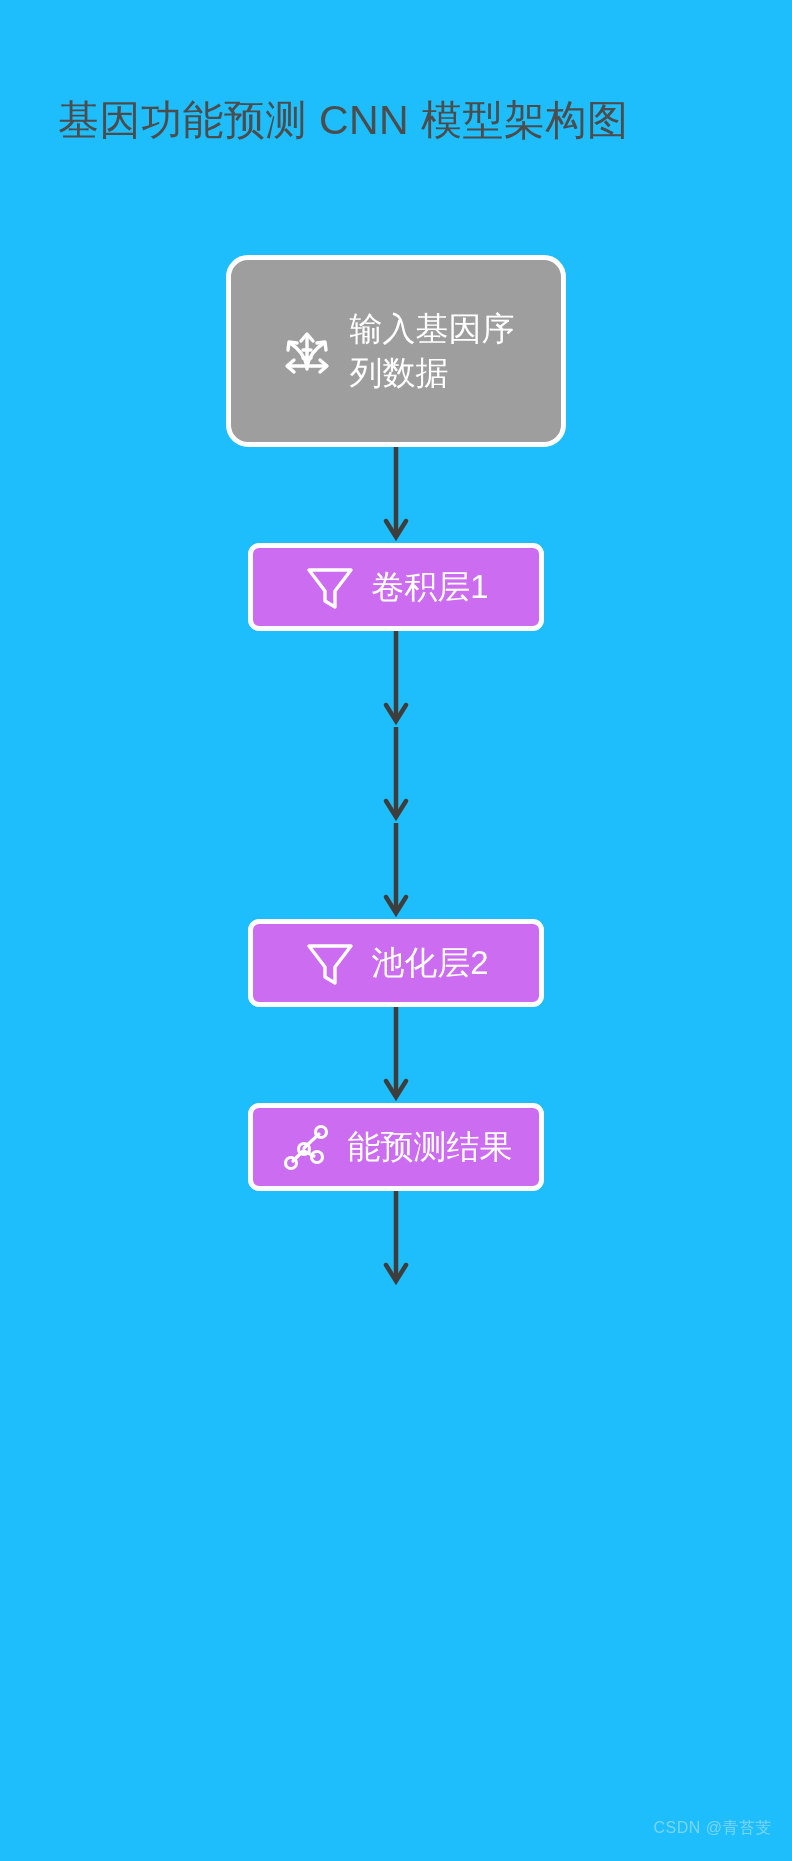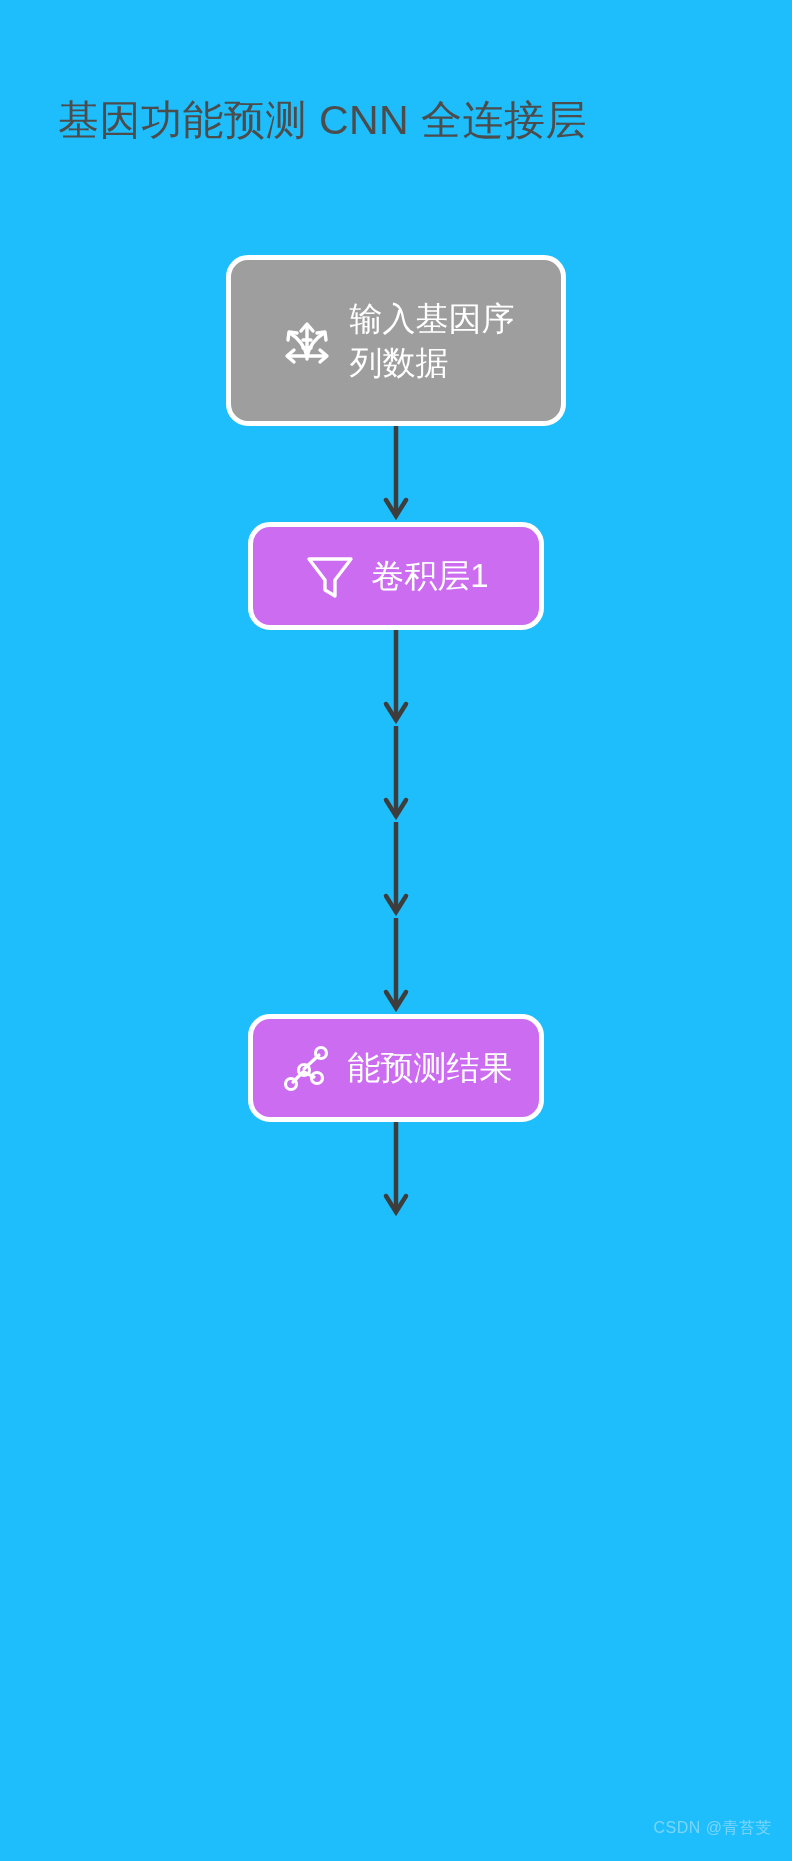--- a/index.html
+++ b/index.html
@@ -54,22 +54,22 @@
     display: flex;
     flex-direction: row;
     align-items: center;
     justify-content: center;
     color: #ffffff;
     padding: 0 14px;
   }
   .node.gray   { background: #9e9e9e; }
   .node.purple { background: #cc6cf0; }
 
-  .node.size-tall  { width: 340px; height: 171px; }
-  .node.size-short { width: 296px; height: 108px; }
+  .node.size-tall  { width: 340px; height: 192px; }
+  .node.size-short { width: 296px; height: 88px; border-radius: 11px; }
 
   .node-icon {
     flex: 0 0 auto;
     display: flex;
     align-items: center;
     justify-content: center;
     margin-right: 14px;
   }
   .node-icon svg { display: block; }
 
@@ -102,21 +102,21 @@
     opacity: 0.95;
     white-space: nowrap;
     margin-left: 32px;
   }
 </style>
 </head>
 <body>
 
 <div id="diagram-root">
 
-  <div class="title">基因功能预测 CNN 全连接层</div>
+  <div class="title">基因功能预测 CNN 模型架构图</div>
 
   <div class="flow">
 
     <div class="node gray size-tall">
       <span class="node-icon">
         <svg width="58" height="58" viewBox="0 0 58 58" fill="none" stroke="#ffffff" stroke-width="3.4" stroke-linecap="round" stroke-linejoin="round">
           <line x1="29" y1="47" x2="29" y2="13"></line>
           <polyline points="23,19 29,12 35,19"></polyline>
           <line x1="10" y1="44" x2="48" y2="44"></line>
           <polyline points="16,38 9,44 16,50"></polyline>
@@ -165,20 +165,28 @@
     </div>
 
 
     <div class="connector">
       <svg width="30" height="96" viewBox="0 0 30 96" fill="none" stroke="#3d3d3d" stroke-width="4.5" stroke-linecap="butt">
         <line x1="15" y1="0" x2="15" y2="88"></line>
         <polyline points="5,74 15,90 25,74" fill="none" stroke-linecap="round"></polyline>
       </svg>
     </div>
 
+    <div class="node purple size-short">
+      <span class="node-icon">
+        <svg width="54" height="54" viewBox="0 0 54 54" fill="none" stroke="#ffffff" stroke-width="3.4" stroke-linecap="round" stroke-linejoin="round">
+          <path d="M6 10 H48 L32 31 V47 L22 41 V31 Z"></path>
+        </svg>
+      </span>
+      <span class="node-label">池化层2</span>
+    </div>
 
     <div class="connector">
       <svg width="30" height="96" viewBox="0 0 30 96" fill="none" stroke="#3d3d3d" stroke-width="4.5" stroke-linecap="butt">
         <line x1="15" y1="0" x2="15" y2="88"></line>
         <polyline points="5,74 15,90 25,74" fill="none" stroke-linecap="round"></polyline>
       </svg>
     </div>
 
     <div class="node purple size-short">
       <span class="node-icon">

